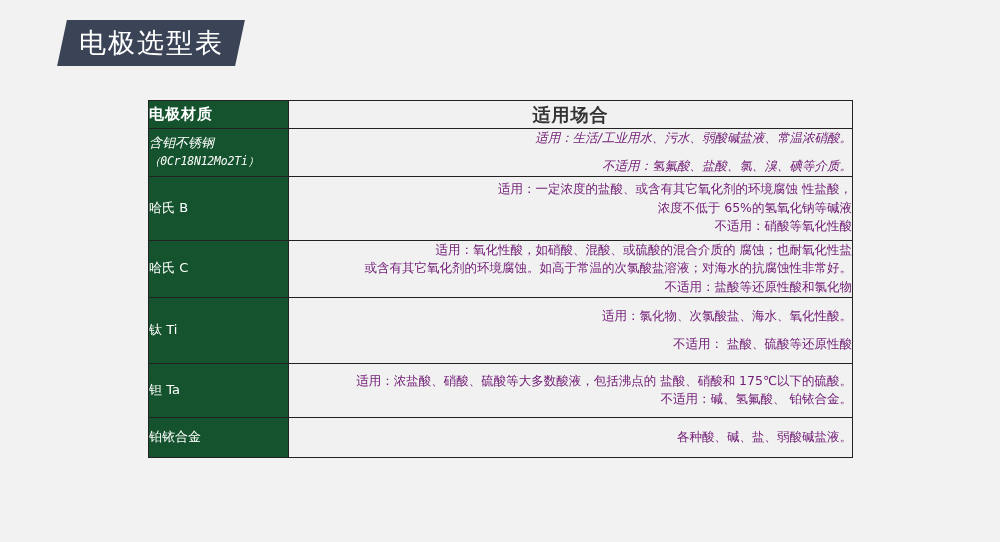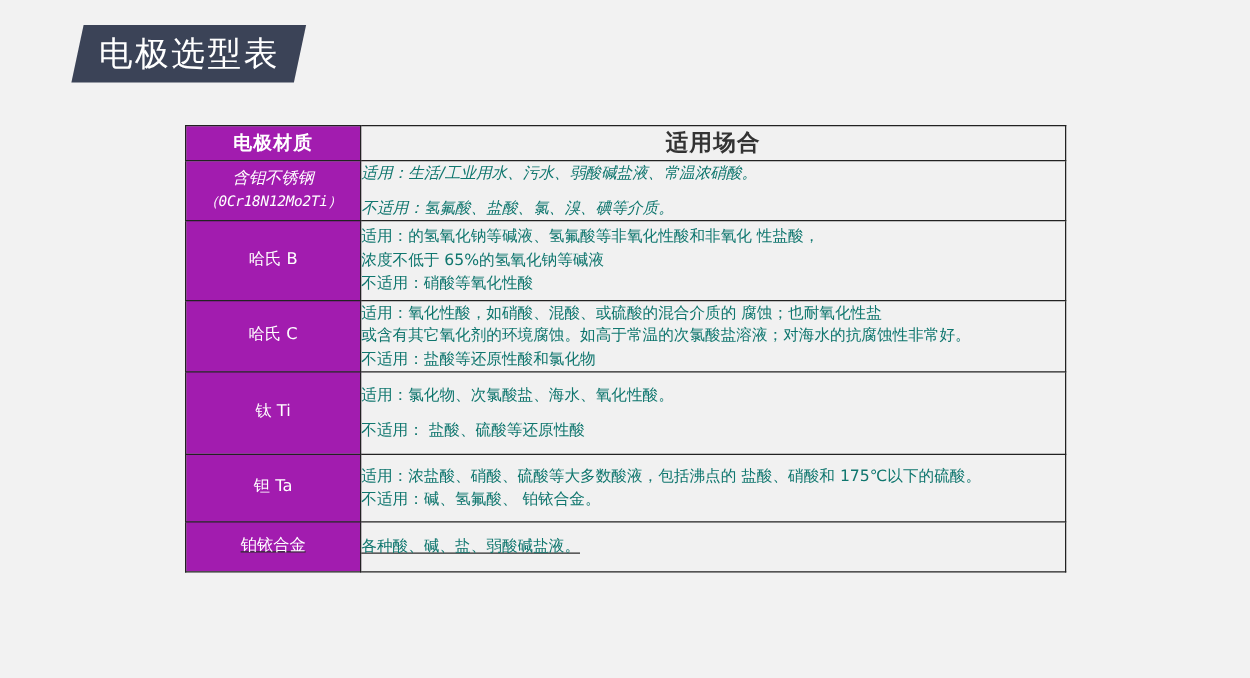--- a/index.html
+++ b/index.html
@@ -55,23 +55,23 @@
     border: 1px solid #222222;
     padding: 0;
     vertical-align: middle;
   }
 
   .col-material { width: 140px; }
   .col-usage    { width: 564px; }
 
   
   .mat-cell {
-    background: #a21caf;
+    background: #14532d;
     color: #ffffff;
-    text-align: center;
+    text-align: left;
     font-size: 13px;
     line-height: 1.45;
     padding: 4px 2px;
     font-family: "DejaVu Sans", "Liberation Sans", sans-serif;
   }
   .mat-cell .mat-name { display: block; white-space: nowrap; }
   .mat-cell .mat-code {
     display: block;
     font-family: "DejaVu Sans Mono", "Liberation Mono", monospace;
     font-size: 11.5px;
@@ -79,25 +79,26 @@
     white-space: nowrap;
   }
   .mat-cell.head {
     font-size: 15px;
     letter-spacing: 1px;
   }
 
   
   .use-cell {
     background: #f1f1f1;
-    color: #0f766e;
+    color: #701a75;
     font-size: 12.5px;
     line-height: 1.5;
     padding: 5px 10px 5px 14px;
     font-family: "DejaVu Sans", "Liberation Sans", sans-serif;
+    text-align: right;
   }
   .use-cell.head {
     text-align: center;
     font-size: 18px;
     color: #333333;
     letter-spacing: 1px;
   }
   .use-cell p {
     margin: 0;
     white-space: nowrap;
@@ -132,21 +133,21 @@
         <td class="use-cell spaced">
           <p>适用：生活/工业用水、污水、弱酸碱盐液、常温浓硝酸。</p>
           <p>不适用：氢氟酸、盐酸、氯、溴、碘等介质。</p>
         </td>
       </tr>
       <tr style="height: 64px;">
         <td class="mat-cell">
           <span class="mat-name">哈氏 B</span>
         </td>
         <td class="use-cell">
-          <p>适用：的氢氧化钠等碱液、氢氟酸等非氧化性酸和非氧化 性盐酸，</p>
+          <p>适用：一定浓度的盐酸、或含有其它氧化剂的环境腐蚀 性盐酸，</p>
           <p>浓度不低于 65%的氢氧化钠等碱液</p>
           <p>不适用：硝酸等氧化性酸</p>
         </td>
       </tr>
       <tr style="height: 54px;">
         <td class="mat-cell">
           <span class="mat-name">哈氏 C</span>
         </td>
         <td class="use-cell">
           <p>适用：氧化性酸，如硝酸、混酸、或硫酸的混合介质的 腐蚀；也耐氧化性盐</p>
@@ -165,21 +166,21 @@
       </tr>
       <tr style="height: 54px;">
         <td class="mat-cell">
           <span class="mat-name">钽 Ta</span>
         </td>
         <td class="use-cell">
           <p>适用：浓盐酸、硝酸、硫酸等大多数酸液，包括沸点的 盐酸、硝酸和 175℃以下的硫酸。</p>
           <p>不适用：碱、氢氟酸、 铂铱合金。</p>
         </td>
       </tr>
-      <tr style="height: 40px; text-decoration: underline;">
+      <tr style="height: 40px;">
         <td class="mat-cell">
           <span class="mat-name">铂铱合金</span>
         </td>
         <td class="use-cell spaced">
           <p>各种酸、碱、盐、弱酸碱盐液。</p>
         </td>
       </tr>
     </tbody>
 </table>
 

